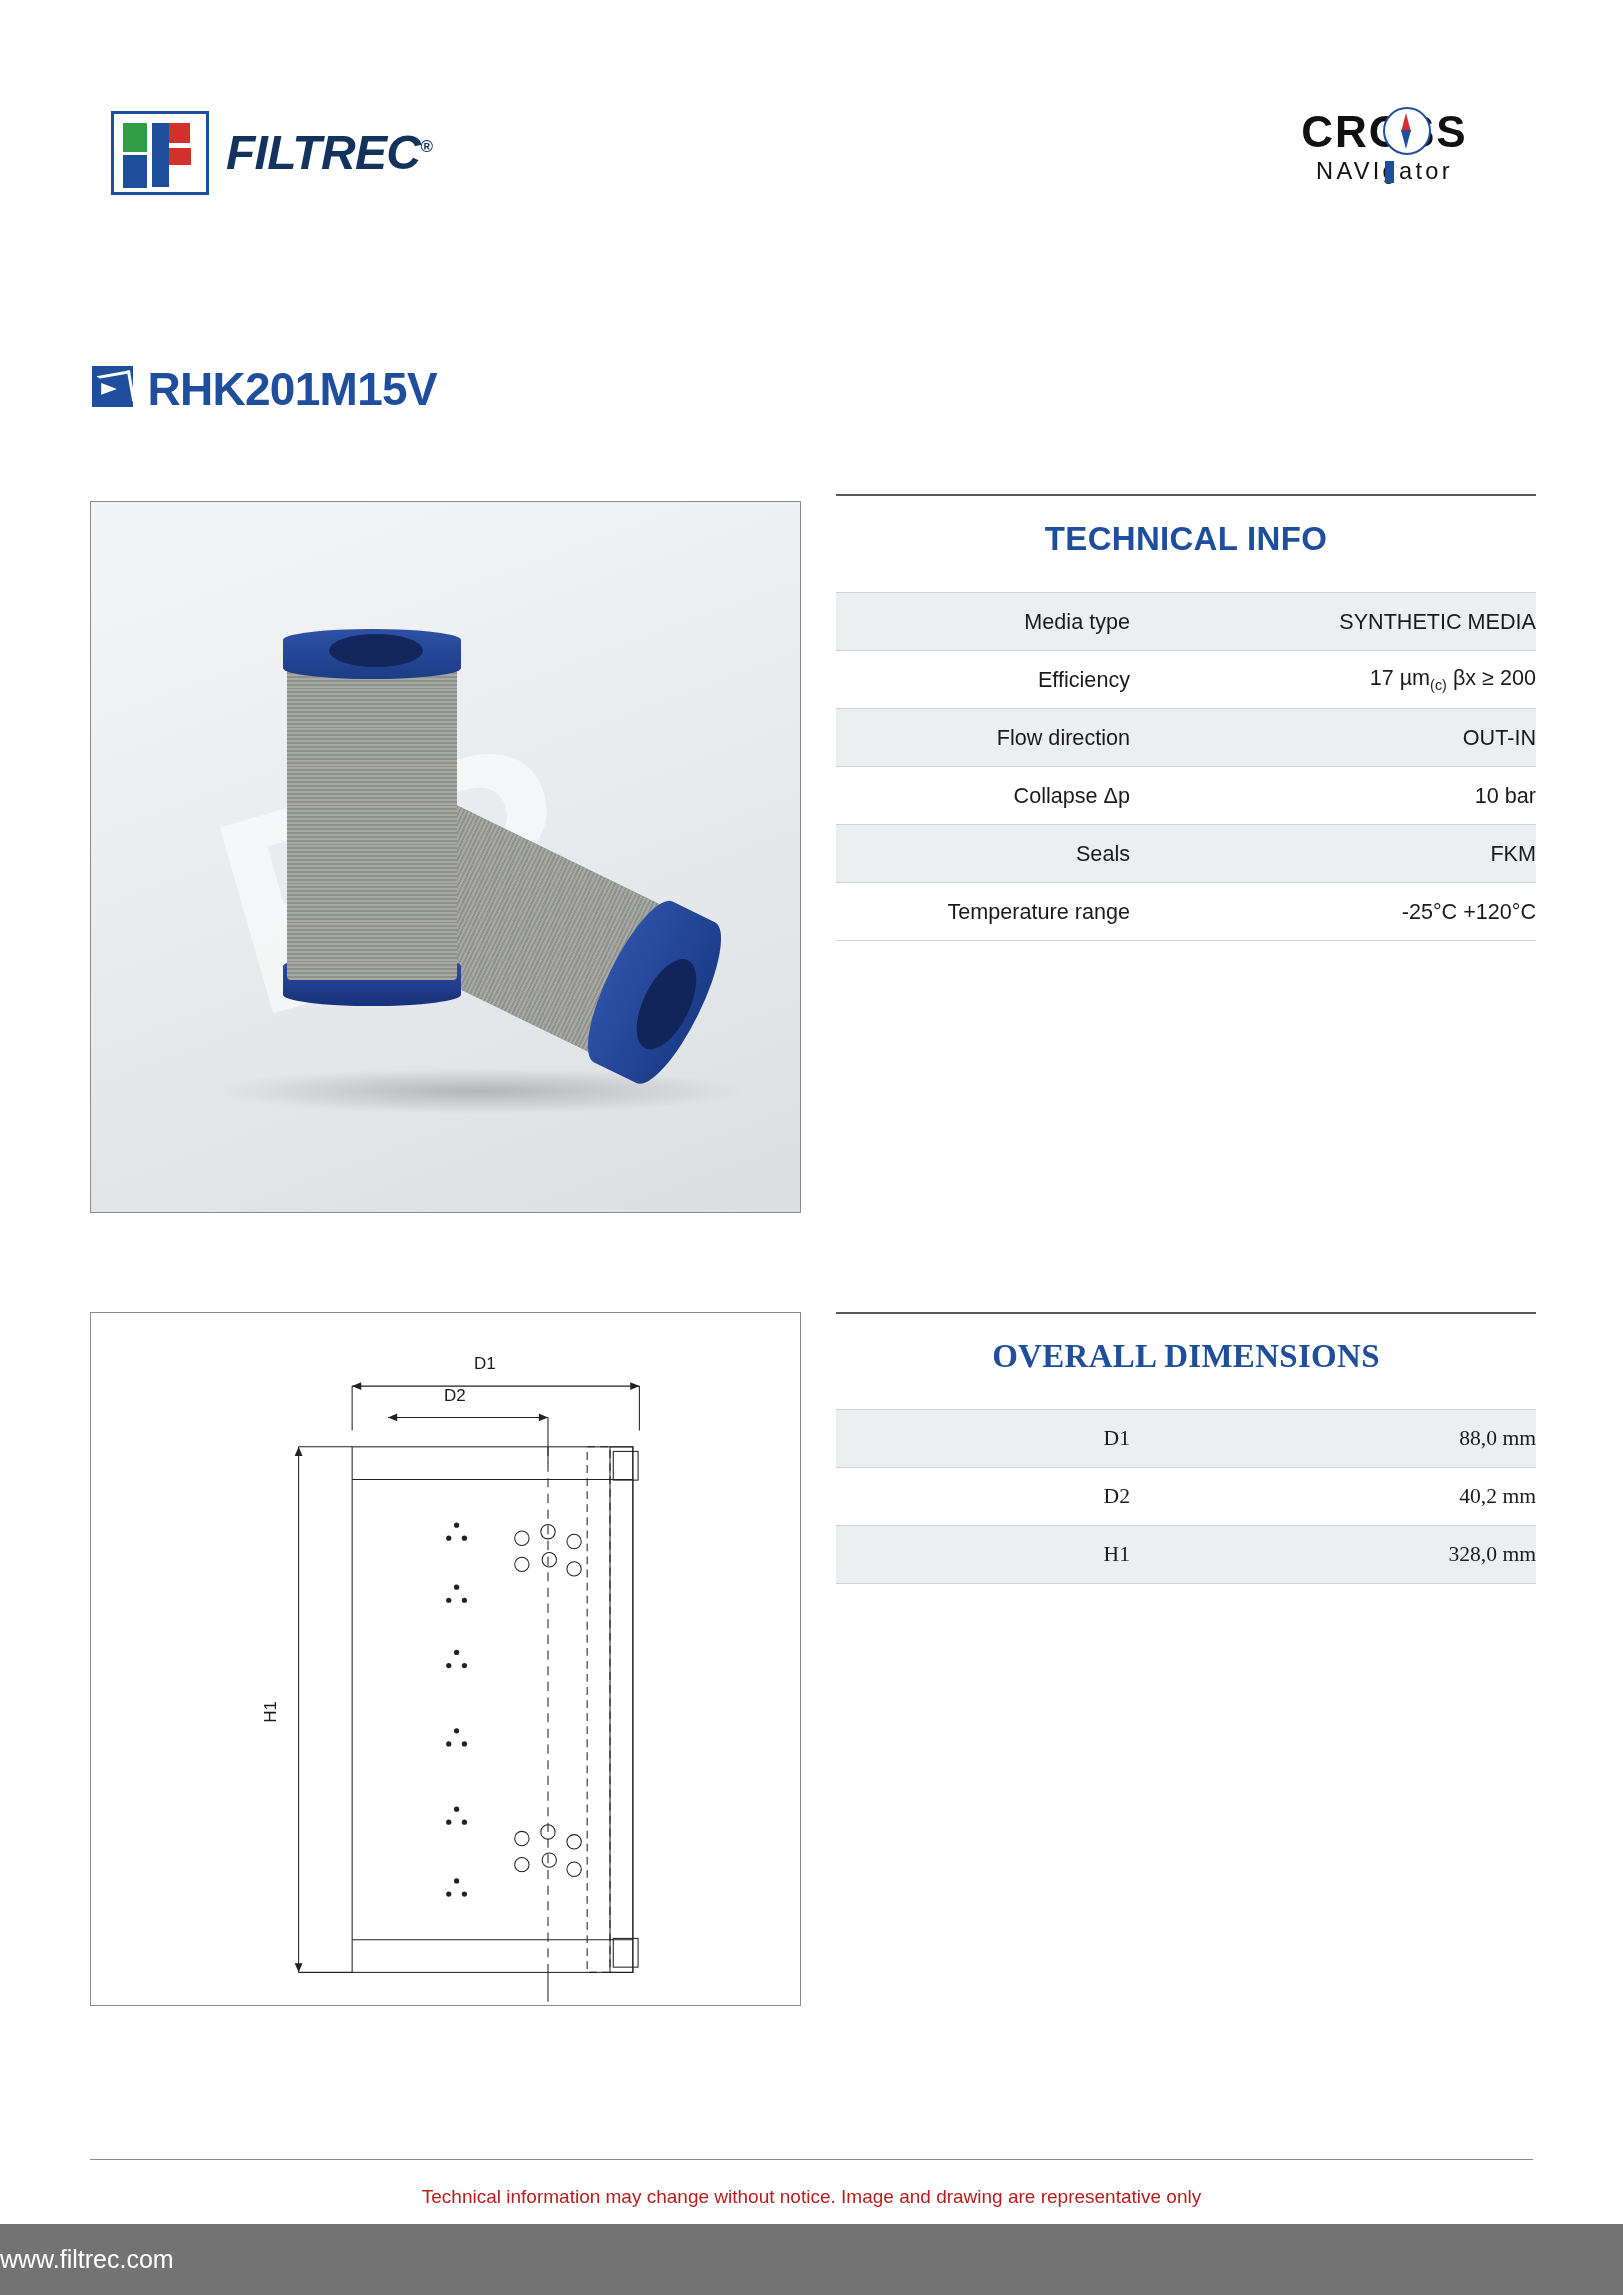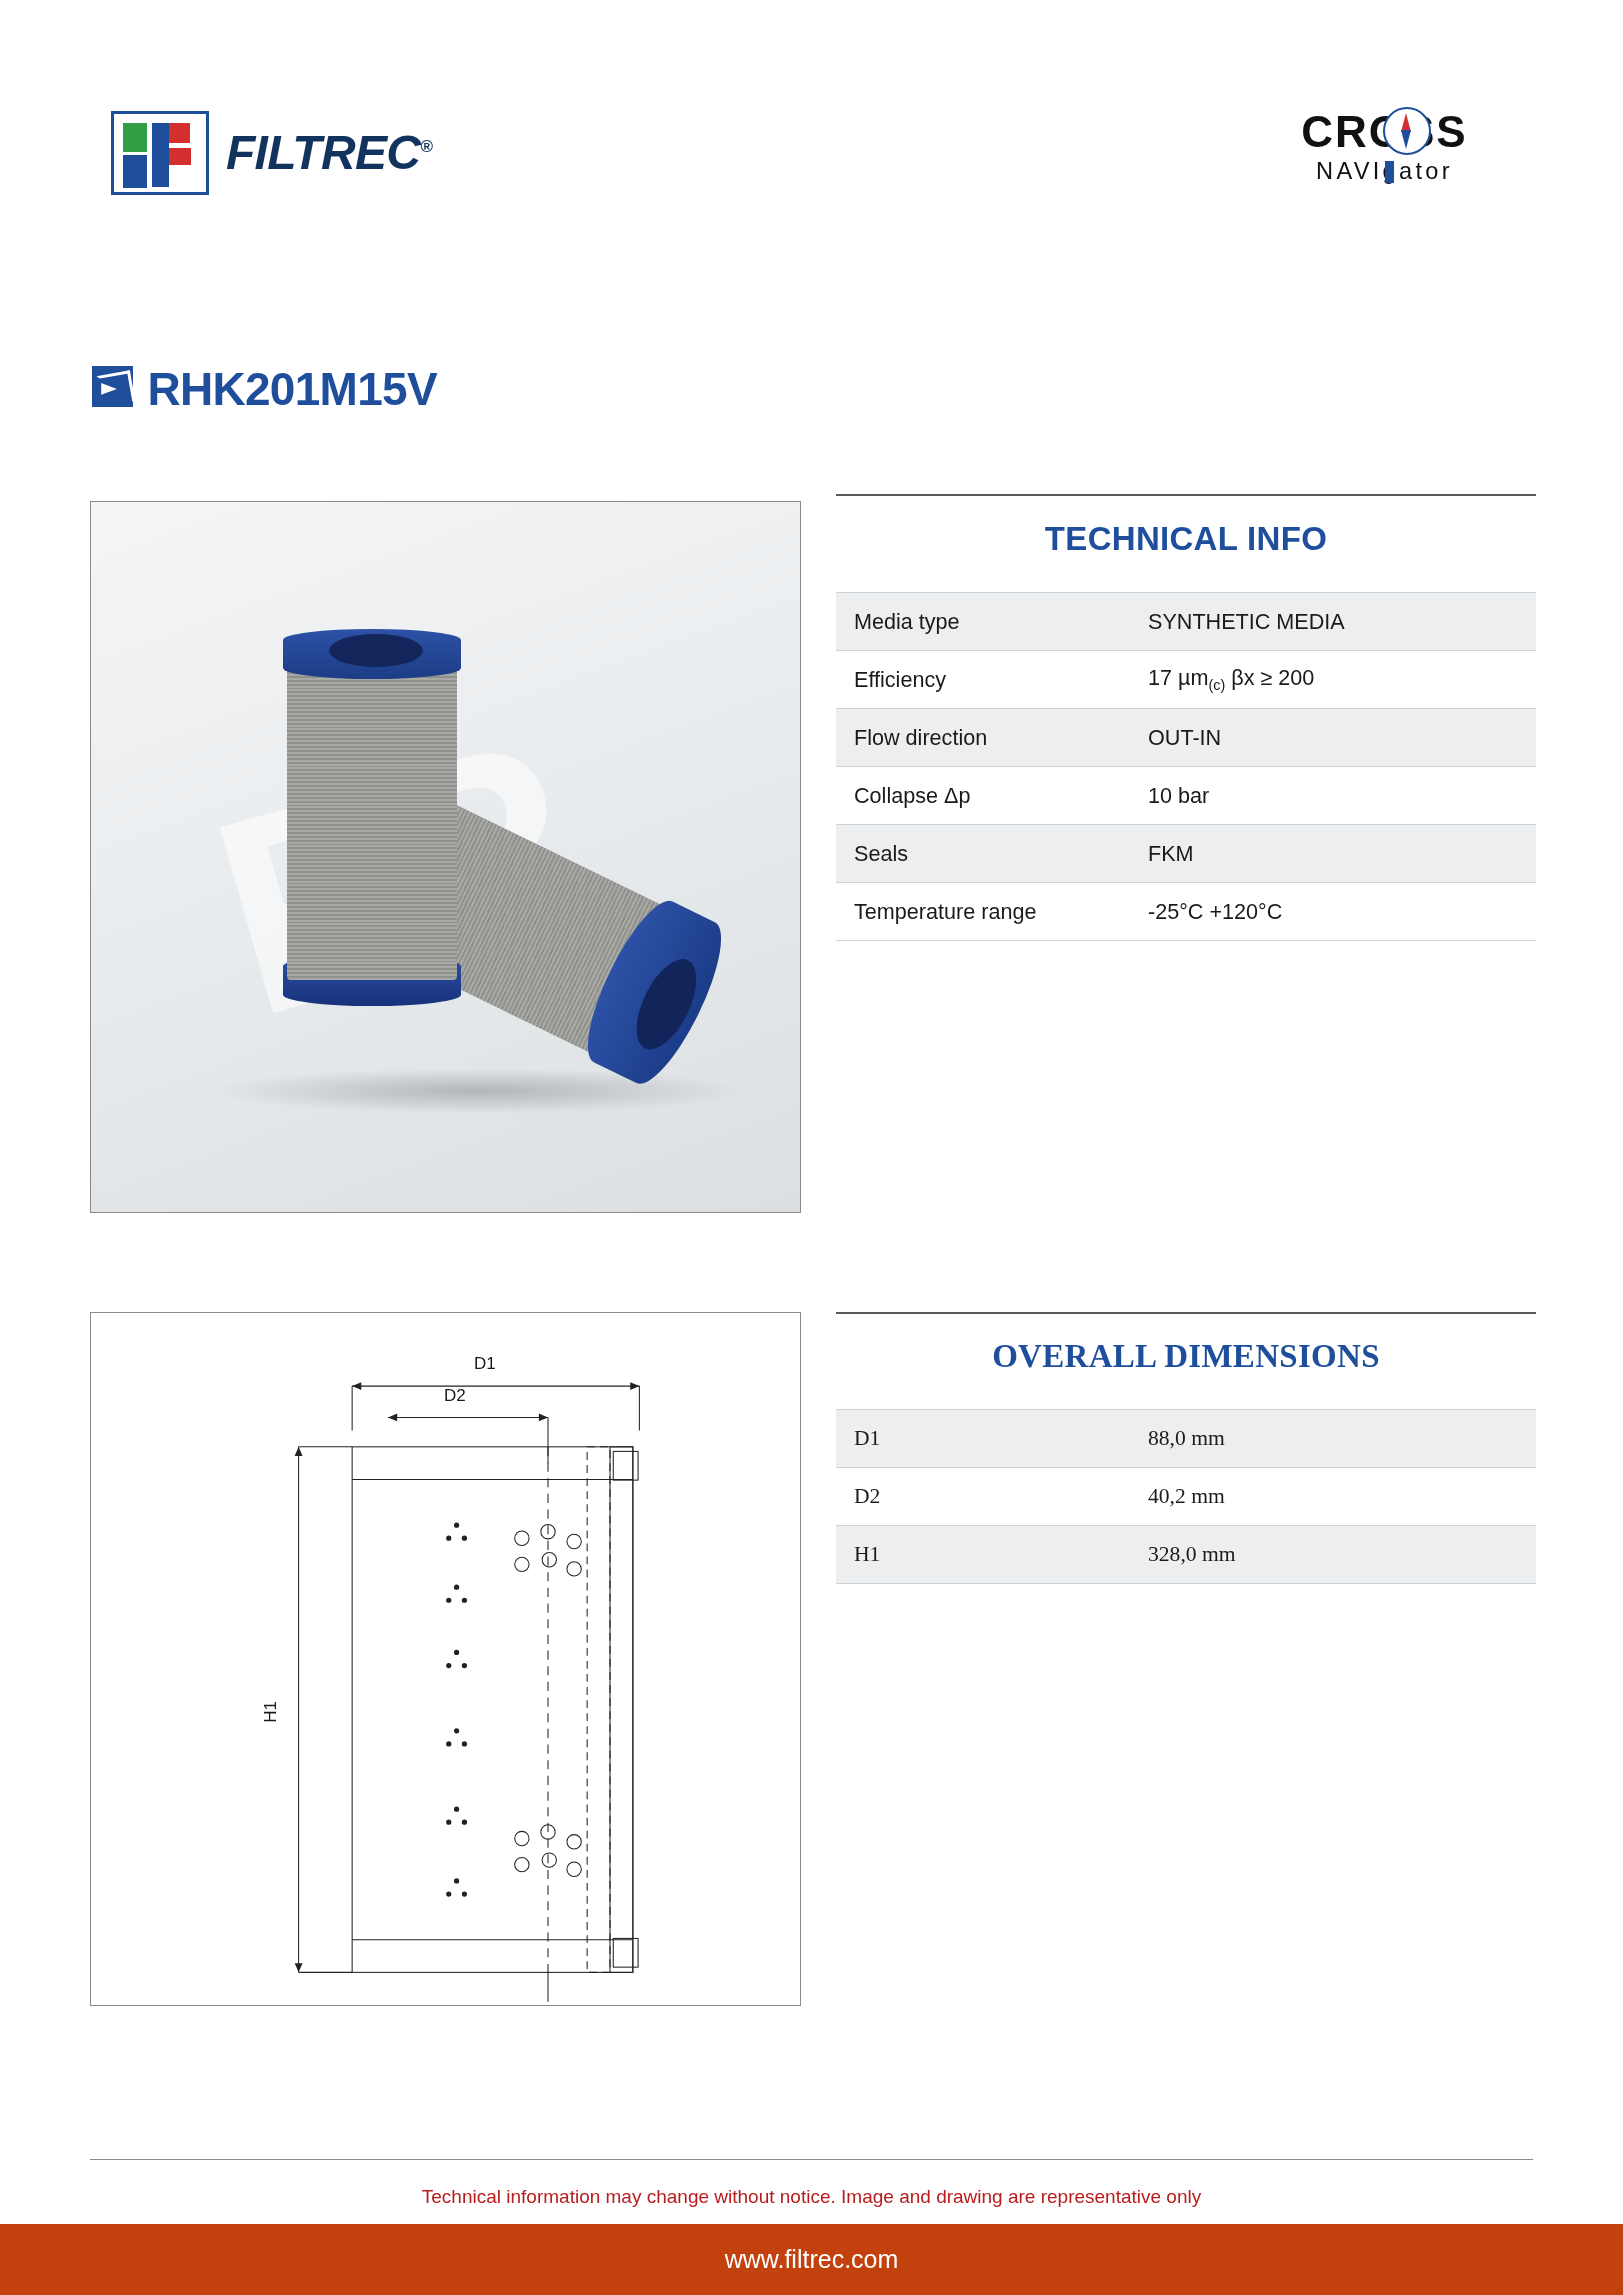--- a/index.html
+++ b/index.html
@@ -316,24 +316,25 @@
   }
   table.spec {
     width: 100%;
     border-collapse: collapse;
     font-size: 21.6px;
   }
   table.spec tr { height: 58px; }
   table.spec tr:nth-child(odd) td { background: #eceef0; }
   table.spec tr:nth-child(even) td { background: #ffffff; }
   table.spec td {
-    padding: 0 18px;
+    padding: 0 0;
     vertical-align: middle;
     border-bottom: 0.7px solid #cfd2d5;
     color: #1a1a1a;
+    text-align: right;
   }
   table.spec td.k { width: 42%; }
   table.spec td.v { width: 58%; }
   table.spec tr:first-child td { border-top: 0.7px solid #cfd2d5; }
   .sub { font-size: 14.4px; vertical-align: sub; }
 
   
   .draw-panel {
     position: absolute;
     left: 90px;
@@ -357,26 +358,26 @@
   .footer-rule {
     position: absolute;
     left: 90px; right: 90px;
     top: 2159px;
     border-top: 1.3px solid #8a8a8a;
   }
   .footer-bar {
     position: absolute;
     left: 0; right: 0; bottom: 0;
     height: 71px;
-    background: #c2410c;
+    background: #737373;
     color: #ffffff;
     font-size: 25px;
     display: flex;
     align-items: center;
-    justify-content: center;
+    justify-content: flex-start;
   }
 </style>
 </head>
 <body>
 
 <div class="header">
 
   <div class="logo-block">
     <span class="logo-mark">
       <span class="bar-green"></span>

